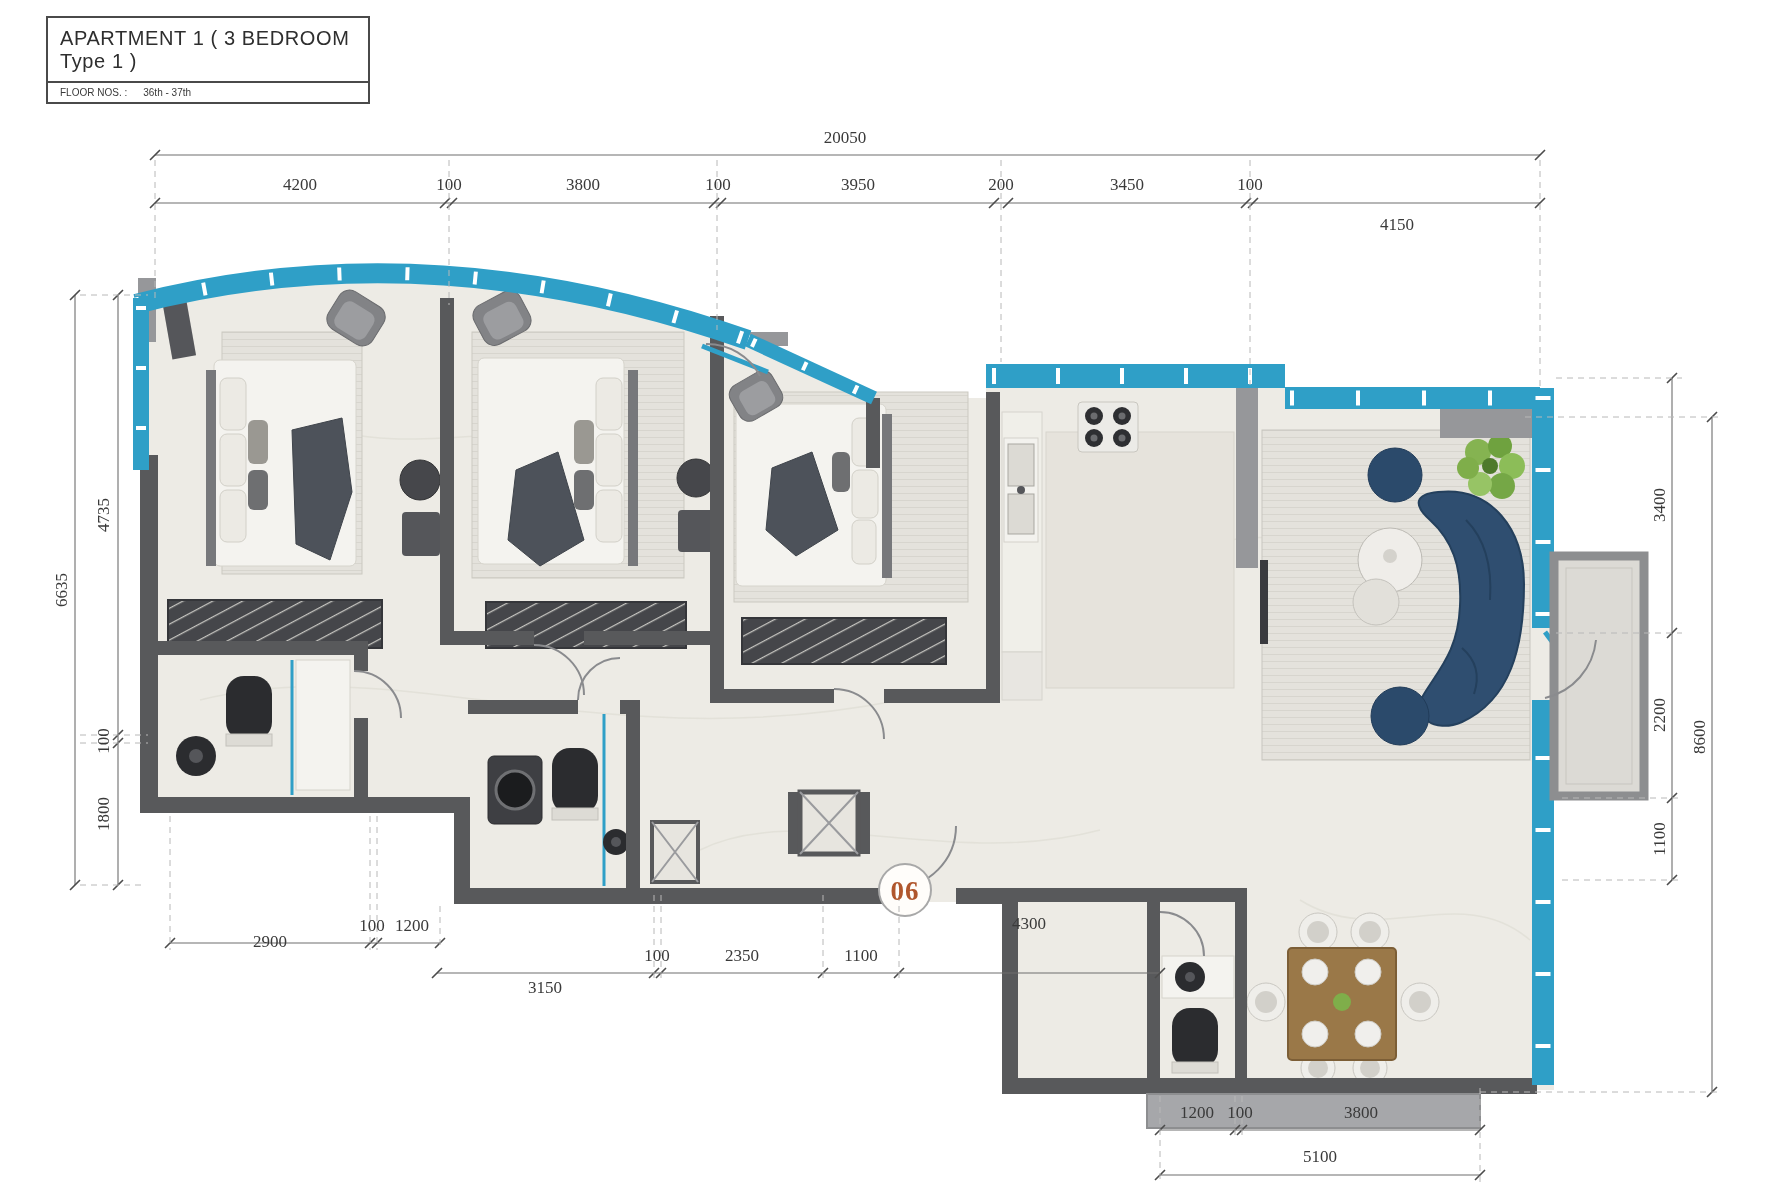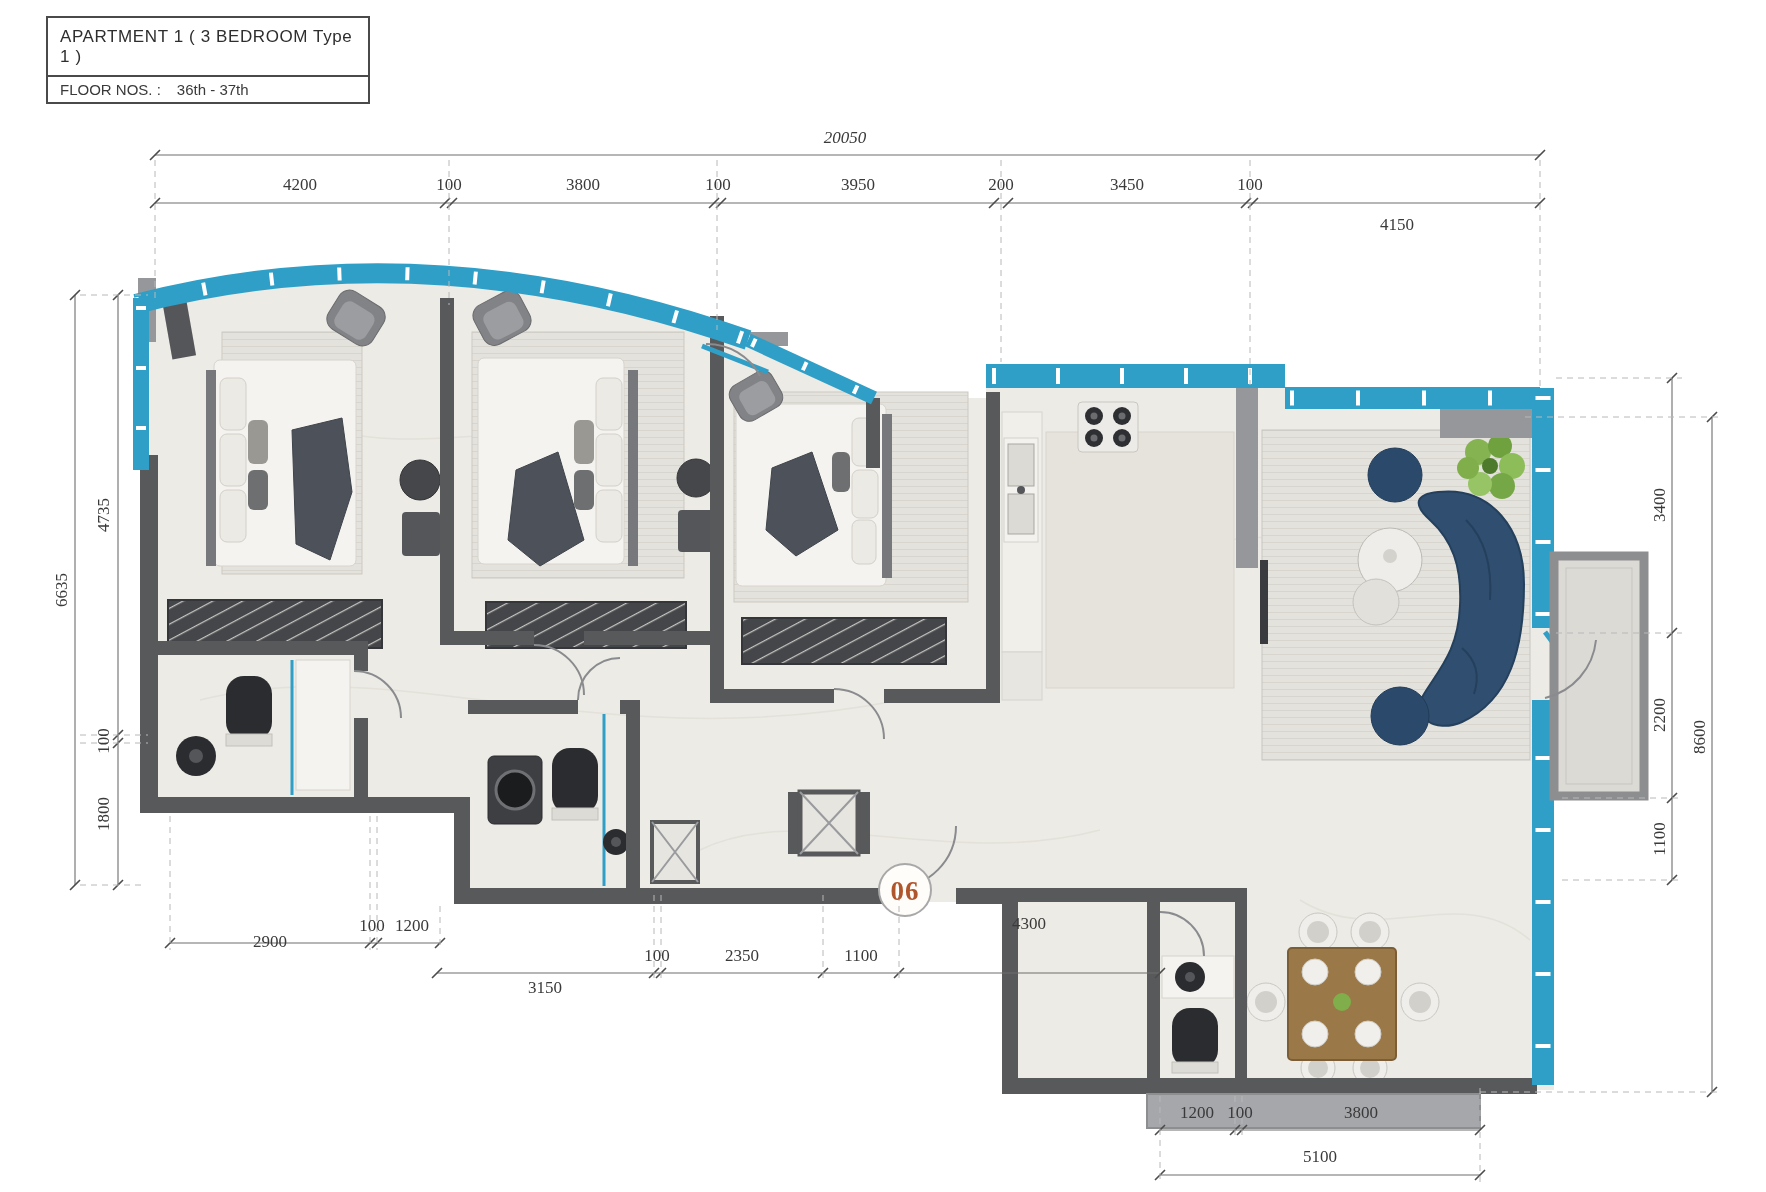--- a/index.html
+++ b/index.html
@@ -19,23 +19,23 @@
   .door{stroke:#8a8b8e;stroke-width:2;fill:none;}
   .vein{stroke:#e0ded6;stroke-width:1.5;fill:none;opacity:.8;}
   .white-f{fill:#f4f3ef;stroke:#d6d4cc;}
   .darkfix{fill:#2b2c2f;}
 
   .dlab,.dlabv{position:absolute;transform:translate(-50%,-50%);
     font-family:"Liberation Serif",serif;font-size:17px;color:#3a3a3a;white-space:nowrap;}
   .dlabv{transform:translate(-50%,-50%) rotate(-90deg);}
 
   .title-block{position:absolute;left:46px;top:16px;width:320px;border:2px solid #4a4a4a;background:#fff;}
-  .tb-title{padding:9px 15px 8px 12px;font-size:17px;letter-spacing:.6px;color:#2e2e2e;
+  .tb-title{padding:9px 15px 8px 12px;font-size:20px;letter-spacing:.6px;color:#2e2e2e;
             border-bottom:2px solid #4a4a4a;}
-  .tb-floor{padding:4px 12px;font-size:15px;color:#3a3a3a;display:flex;gap:16px;align-items:center;}
+  .tb-floor{padding:4px 12px;font-size:10px;color:#3a3a3a;display:flex;gap:16px;align-items:center;}
 
   .marker-label{position:absolute;transform:translate(-50%,-50%);
     font-family:"Liberation Serif",serif;font-size:27px;font-weight:bold;
     color:var(--marker-orange,#b0562c);letter-spacing:1px;}
 </style>
 </head>
 <body>
 
 <div id="stage">
 
@@ -327,21 +327,21 @@
   <div class="title-block">
     <div class="tb-title">APARTMENT  1  ( 3 BEDROOM Type  1 )</div>
     <div class="tb-floor">
       <span>FLOOR NOS. :</span>
       <span>36th - 37th</span>
     </div>
   </div>
 
   <div class="marker-label" style="left:905px;top:891px;">06</div>
 
-  <div class="dlab" style="left:845px;top:138px;font-style:italic;">20050</div>
+  <div class="dlab" style="left:845px;top:138px;">20050</div>
   <div class="dlab" style="left:300px;top:185px;">4200</div>
   <div class="dlab" style="left:449px;top:185px;">100</div>
   <div class="dlab" style="left:583px;top:185px;">3800</div>
   <div class="dlab" style="left:718px;top:185px;">100</div>
   <div class="dlab" style="left:858px;top:185px;">3950</div>
   <div class="dlab" style="left:1001px;top:185px;">200</div>
   <div class="dlab" style="left:1127px;top:185px;text-align:center;">3450</div>
   <div class="dlab" style="left:1250px;top:185px;">100</div>
   <div class="dlab" style="left:1397px;top:185px;margin-top:40px;">4150</div>
 

